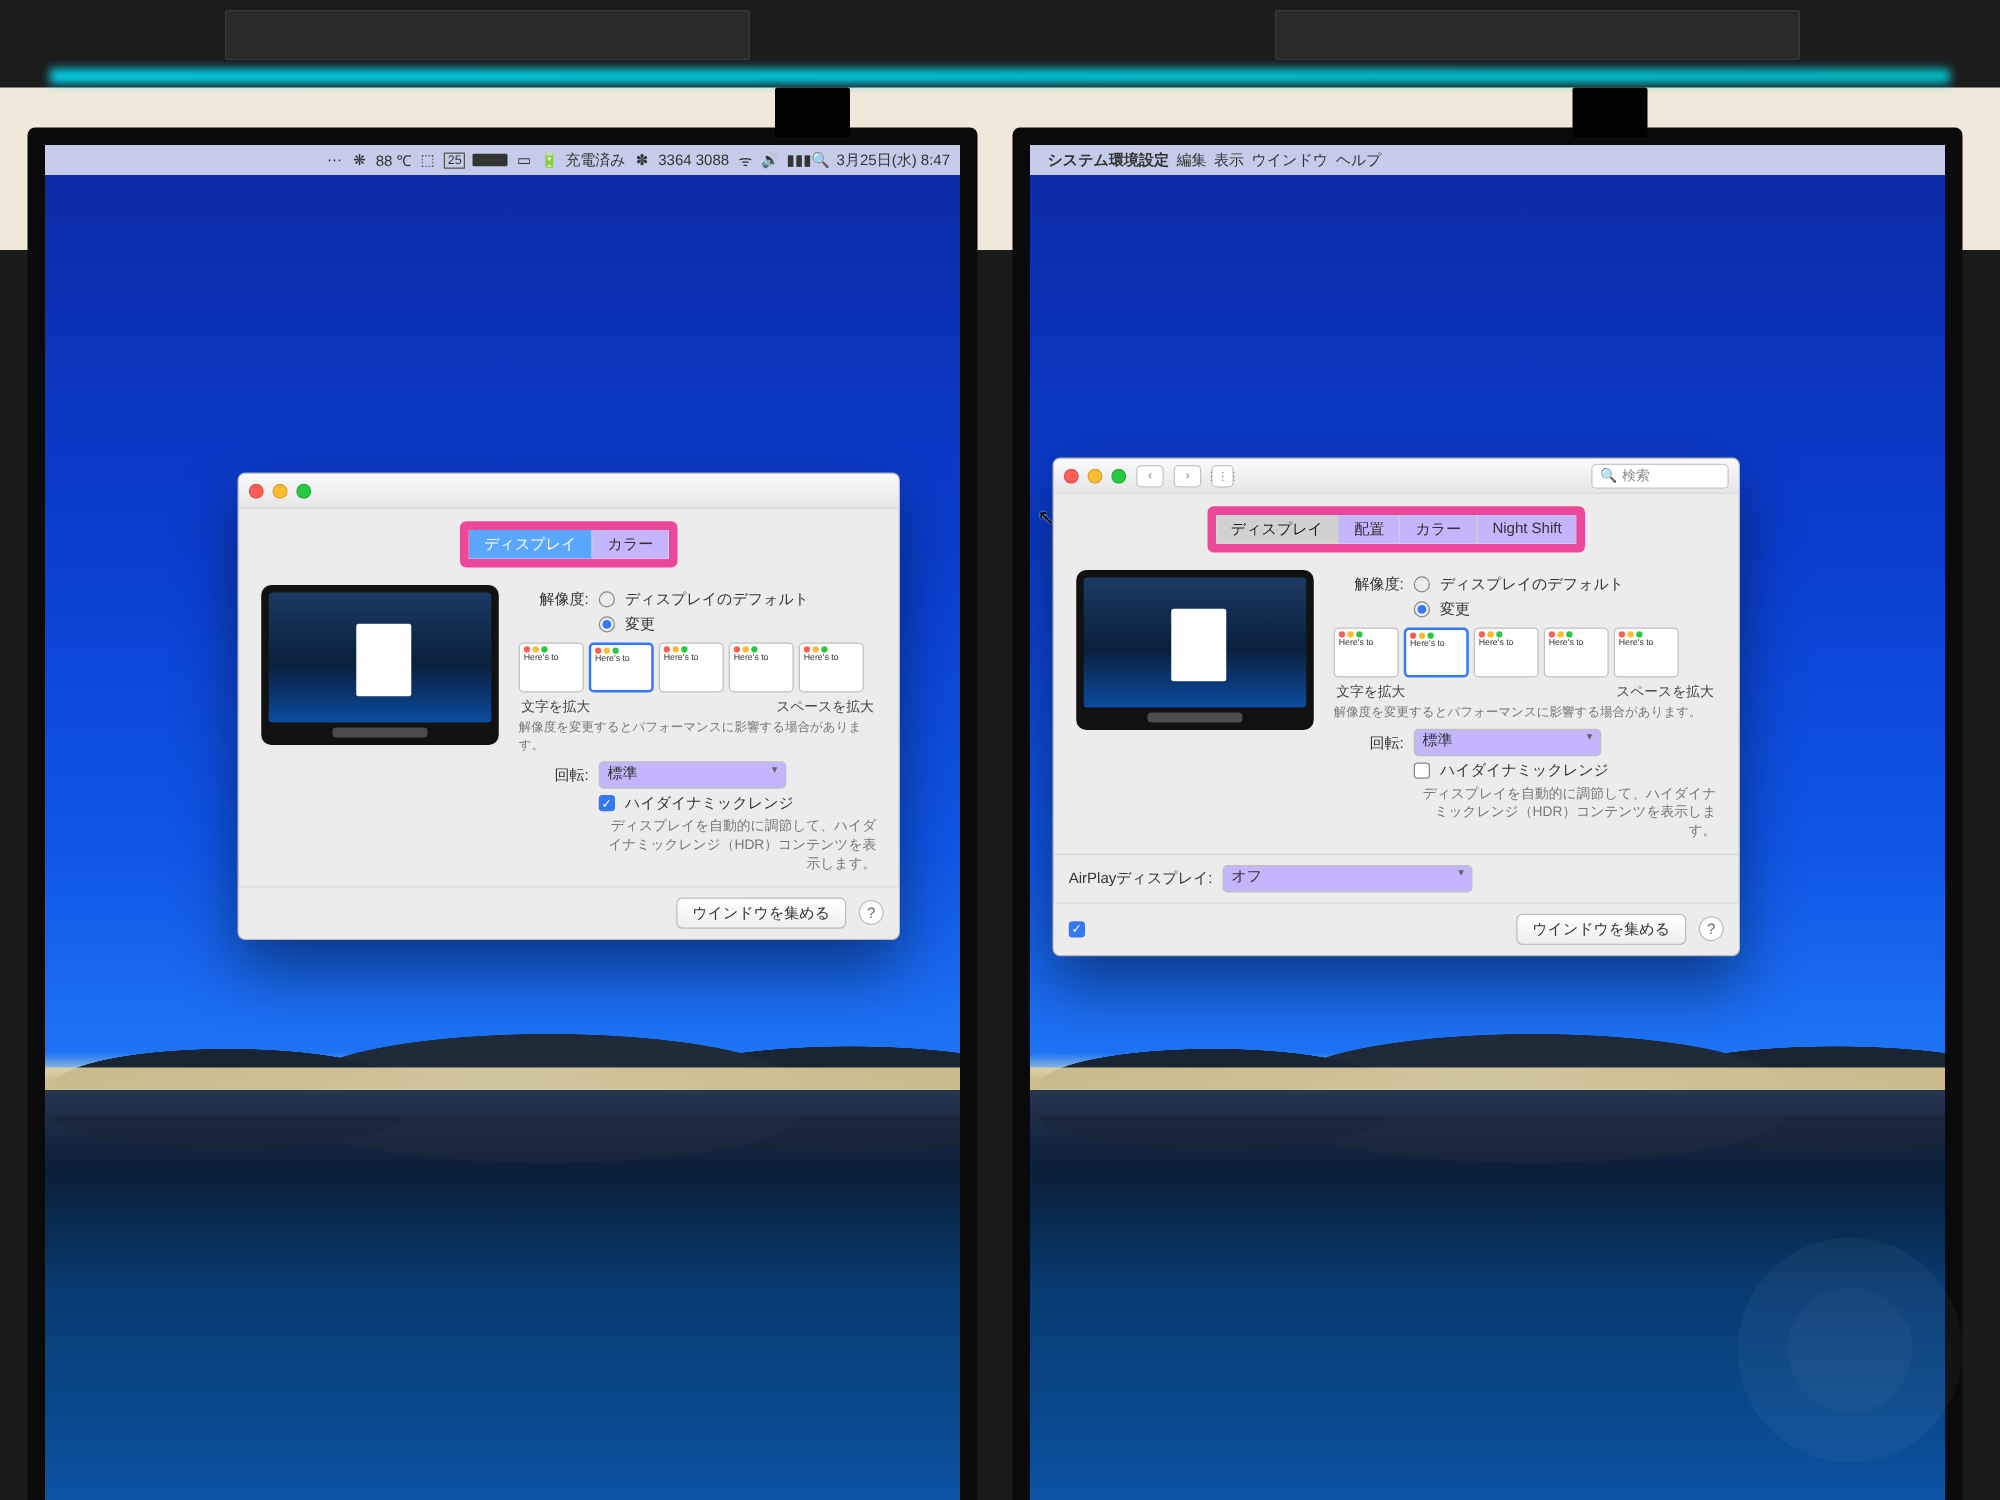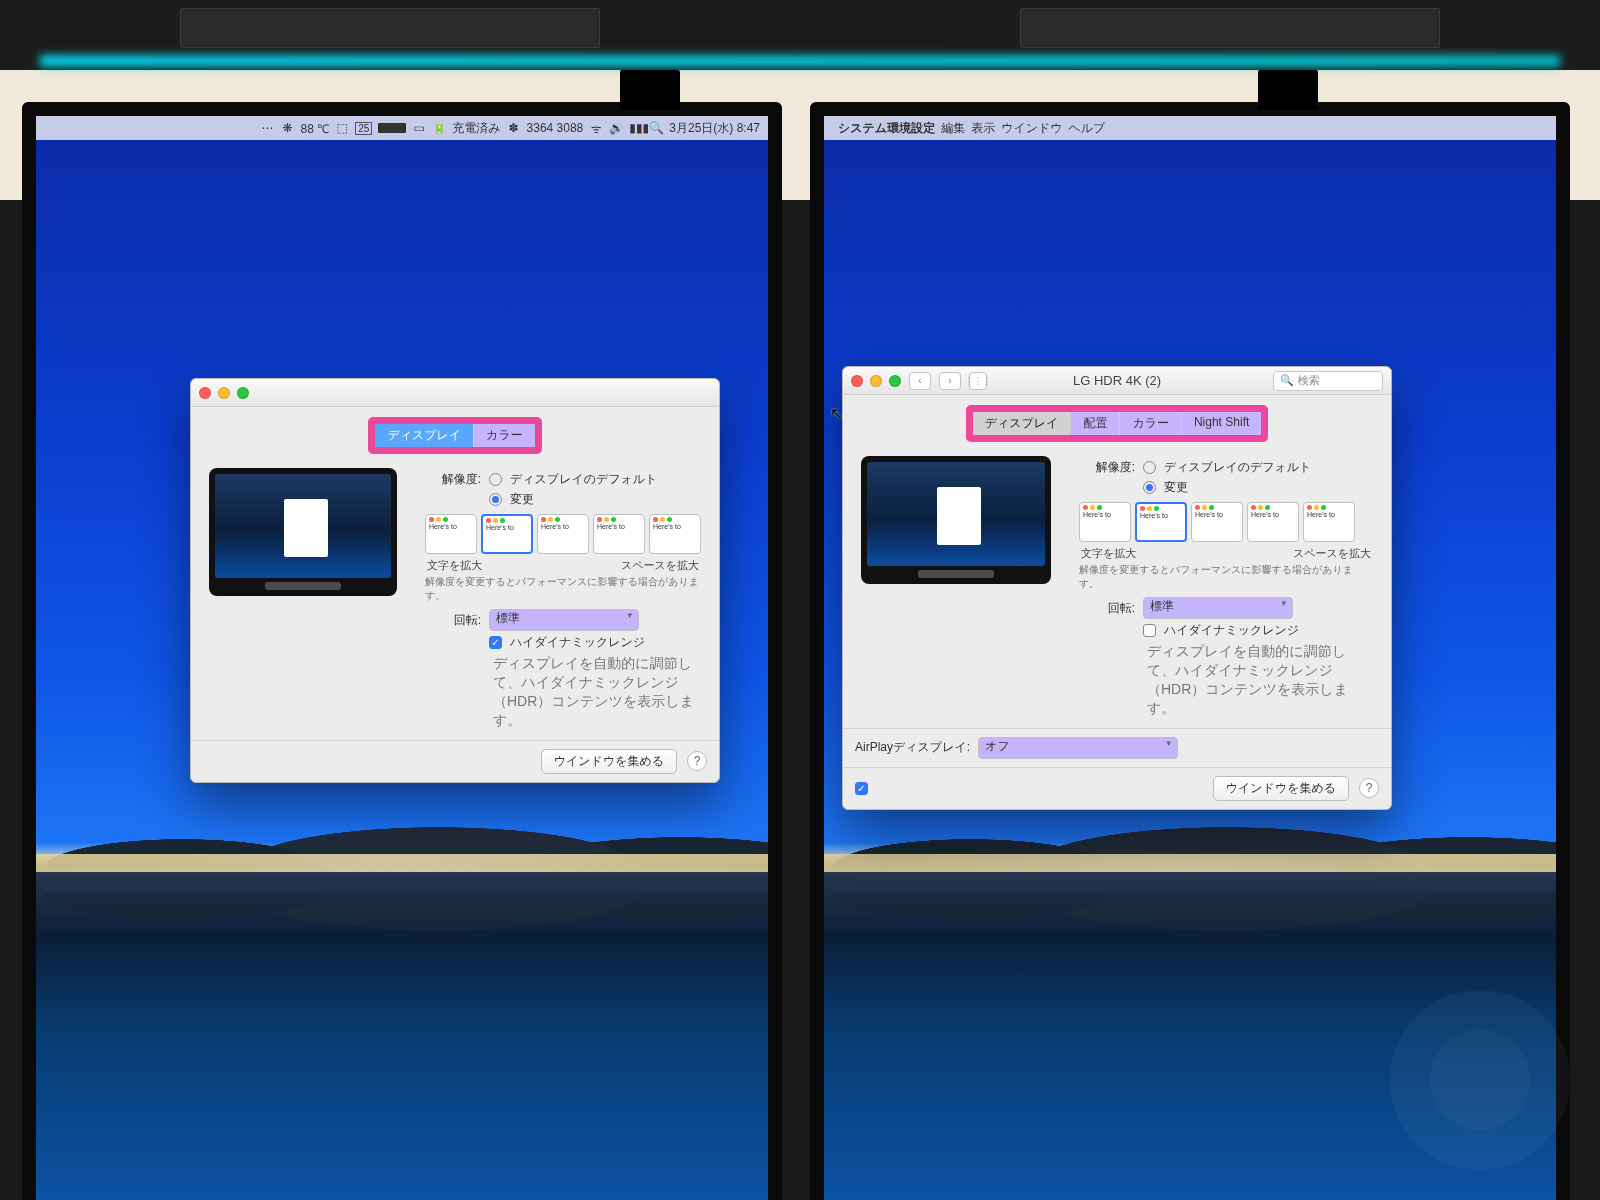--- a/index.html
+++ b/index.html
@@ -81,21 +81,21 @@
   .search { margin-left:auto; height:20px; border:1px solid #c8c8c8; border-radius:4px; background:#fff; display:flex; align-items:center; padding:0 6px; gap:4px; color:#888; font-size:11px; width:110px;}
   .appsicon{width:18px;height:18px;border:1px solid #c4c4c4;border-radius:4px;background:#fff;display:flex;align-items:center;justify-content:center;font-size:9px;color:#888;}
 
   .tabs { display:flex; justify-content:center; padding:10px 0 8px; }
   .seg { display:flex; border:7px solid #ec4899; border-radius:5px; overflow:hidden; background:#fff;}
   .seg .tab { padding:3px 12px; font-size:12px; border-right:1px solid #d0d0d0; background:#c4b5fd;}
   .seg .tab:last-child{border-right:none;}
   .seg .tab.active { background:#5aa7ff; color:#fff; }
   .seg.secondary .tab.active { background:#d1d1d1; color:#222; }
 
-  .content { display:flex; padding:6px 18px 10px; gap:28px; }
+  .content { display:flex; padding:6px 18px 10px; gap:16px; }
   .preview {
     width:190px; height:128px; background:#111; border-radius:8px; position:relative; overflow:hidden;
   }
   .preview .wp { position:absolute; inset:6px 6px 18px 6px; border-radius:3px;
     background: linear-gradient(#1b3a63,#0a1f3d 55%,#0b4ca0);}
   .preview .doc{position:absolute;left:40%;top:24%;width:44px;height:58px;background:#fff;border-radius:2px;}
   .preview .dock{position:absolute;left:30%;right:30%;bottom:6px;height:8px;background:rgba(255,255,255,.25);border-radius:3px;}
 
   .settings { flex:1; }
   .row { display:flex; align-items:center; margin:3px 0; gap:8px; }
@@ -106,21 +106,21 @@
   .resbox { width:52px; height:40px; border:1px solid #c0c0c0; border-radius:4px; background:#fff; padding:2px 3px; font-size:7px; line-height:1.15; overflow:hidden;}
   .resbox .tl{display:flex;gap:2px;margin-bottom:1px;} .resbox .td{width:5px;height:5px;border-radius:50%;}
   .resbox .td.r{background:#ff5f57}.resbox .td.y{background:#febc2e}.resbox .td.g{background:#28c840}
   .resbox.sel{ border:2px solid #3478f6; }
   .caption { display:flex; justify-content:space-between; font-size:11px; color:#444; padding:0 2px;}
   .note { font-size:10px; color:#777; margin:2px 0 6px;}
   .select { height:22px; border:1px solid #bfbfbf; border-radius:4px; background:#c4b5fd; display:flex; padding:0 6px; font-size:12px; min-width:150px; justify-content:space-between;}
   .select .chev{font-size:9px;color:#666;}
   .checkbox{width:13px;height:13px;border:1px solid #888;border-radius:3px;background:#fff;display:inline-flex;align-items:center;justify-content:center;font-size:10px;color:#fff;}
   .checkbox.on{background:#3478f6;border-color:#3478f6;}
-  .hdrnote{font-size:14px;color:#777;margin-left:68px;line-height:1.35;}
+  .hdrnote{font-size:11px;color:#777;margin-left:68px;line-height:1.35;text-align:right;}
 
   .footer { border-top:1px solid #d4d4d4; padding:8px 12px; display:flex; align-items:center; gap:10px; font-size:12px; background:#ececec; border-radius:0 0 6px 6px;}
   .footer .grow{flex:1;}
   .btn { padding:3px 12px; background:linear-gradient(#fff,#eee); border:1px solid #bcbcbc; border-radius:5px; font-size:12px;}
   .help{width:20px;height:20px;border:1px solid #bcbcbc;border-radius:50%;display:flex;align-items:center;justify-content:center;background:#fff;font-size:12px;color:#666;}
 
   .airplay-row{border-top:1px solid #d4d4d4;padding:8px 12px;display:flex;align-items:center;gap:8px;font-size:12px;}
 
   .watermark{position:absolute;right:30px;bottom:30px;width:180px;height:180px;border-radius:50%;background:rgba(255,255,255,.04);display:flex;align-items:center;justify-content:center;}
   .watermark::after{content:"";width:100px;height:100px;border-radius:50%;background:rgba(255,255,255,.03);}
@@ -273,21 +273,20 @@
     <div class="window" style="left:18px; top:250px; width:550px;">
       <div class="titlebar">
         <div class="traffic">
           <div class="dot r"></div>
           <div class="dot y"></div>
           <div class="dot g"></div>
         </div>
         <div class="navbtn">‹</div>
         <div class="navbtn">›</div>
         <div class="appsicon">⋮⋮⋮</div>
-        <div class="title">LG HDR 4K (2)</div>
         <div class="search">
             <span>🔍</span>
             <span>検索</span>
           </div>
       </div>
       <div class="tabs">
         <div class="seg secondary">
           <div class="tab active">ディスプレイ</div>
           <div class="tab">配置</div>
           <div class="tab">カラー</div>

